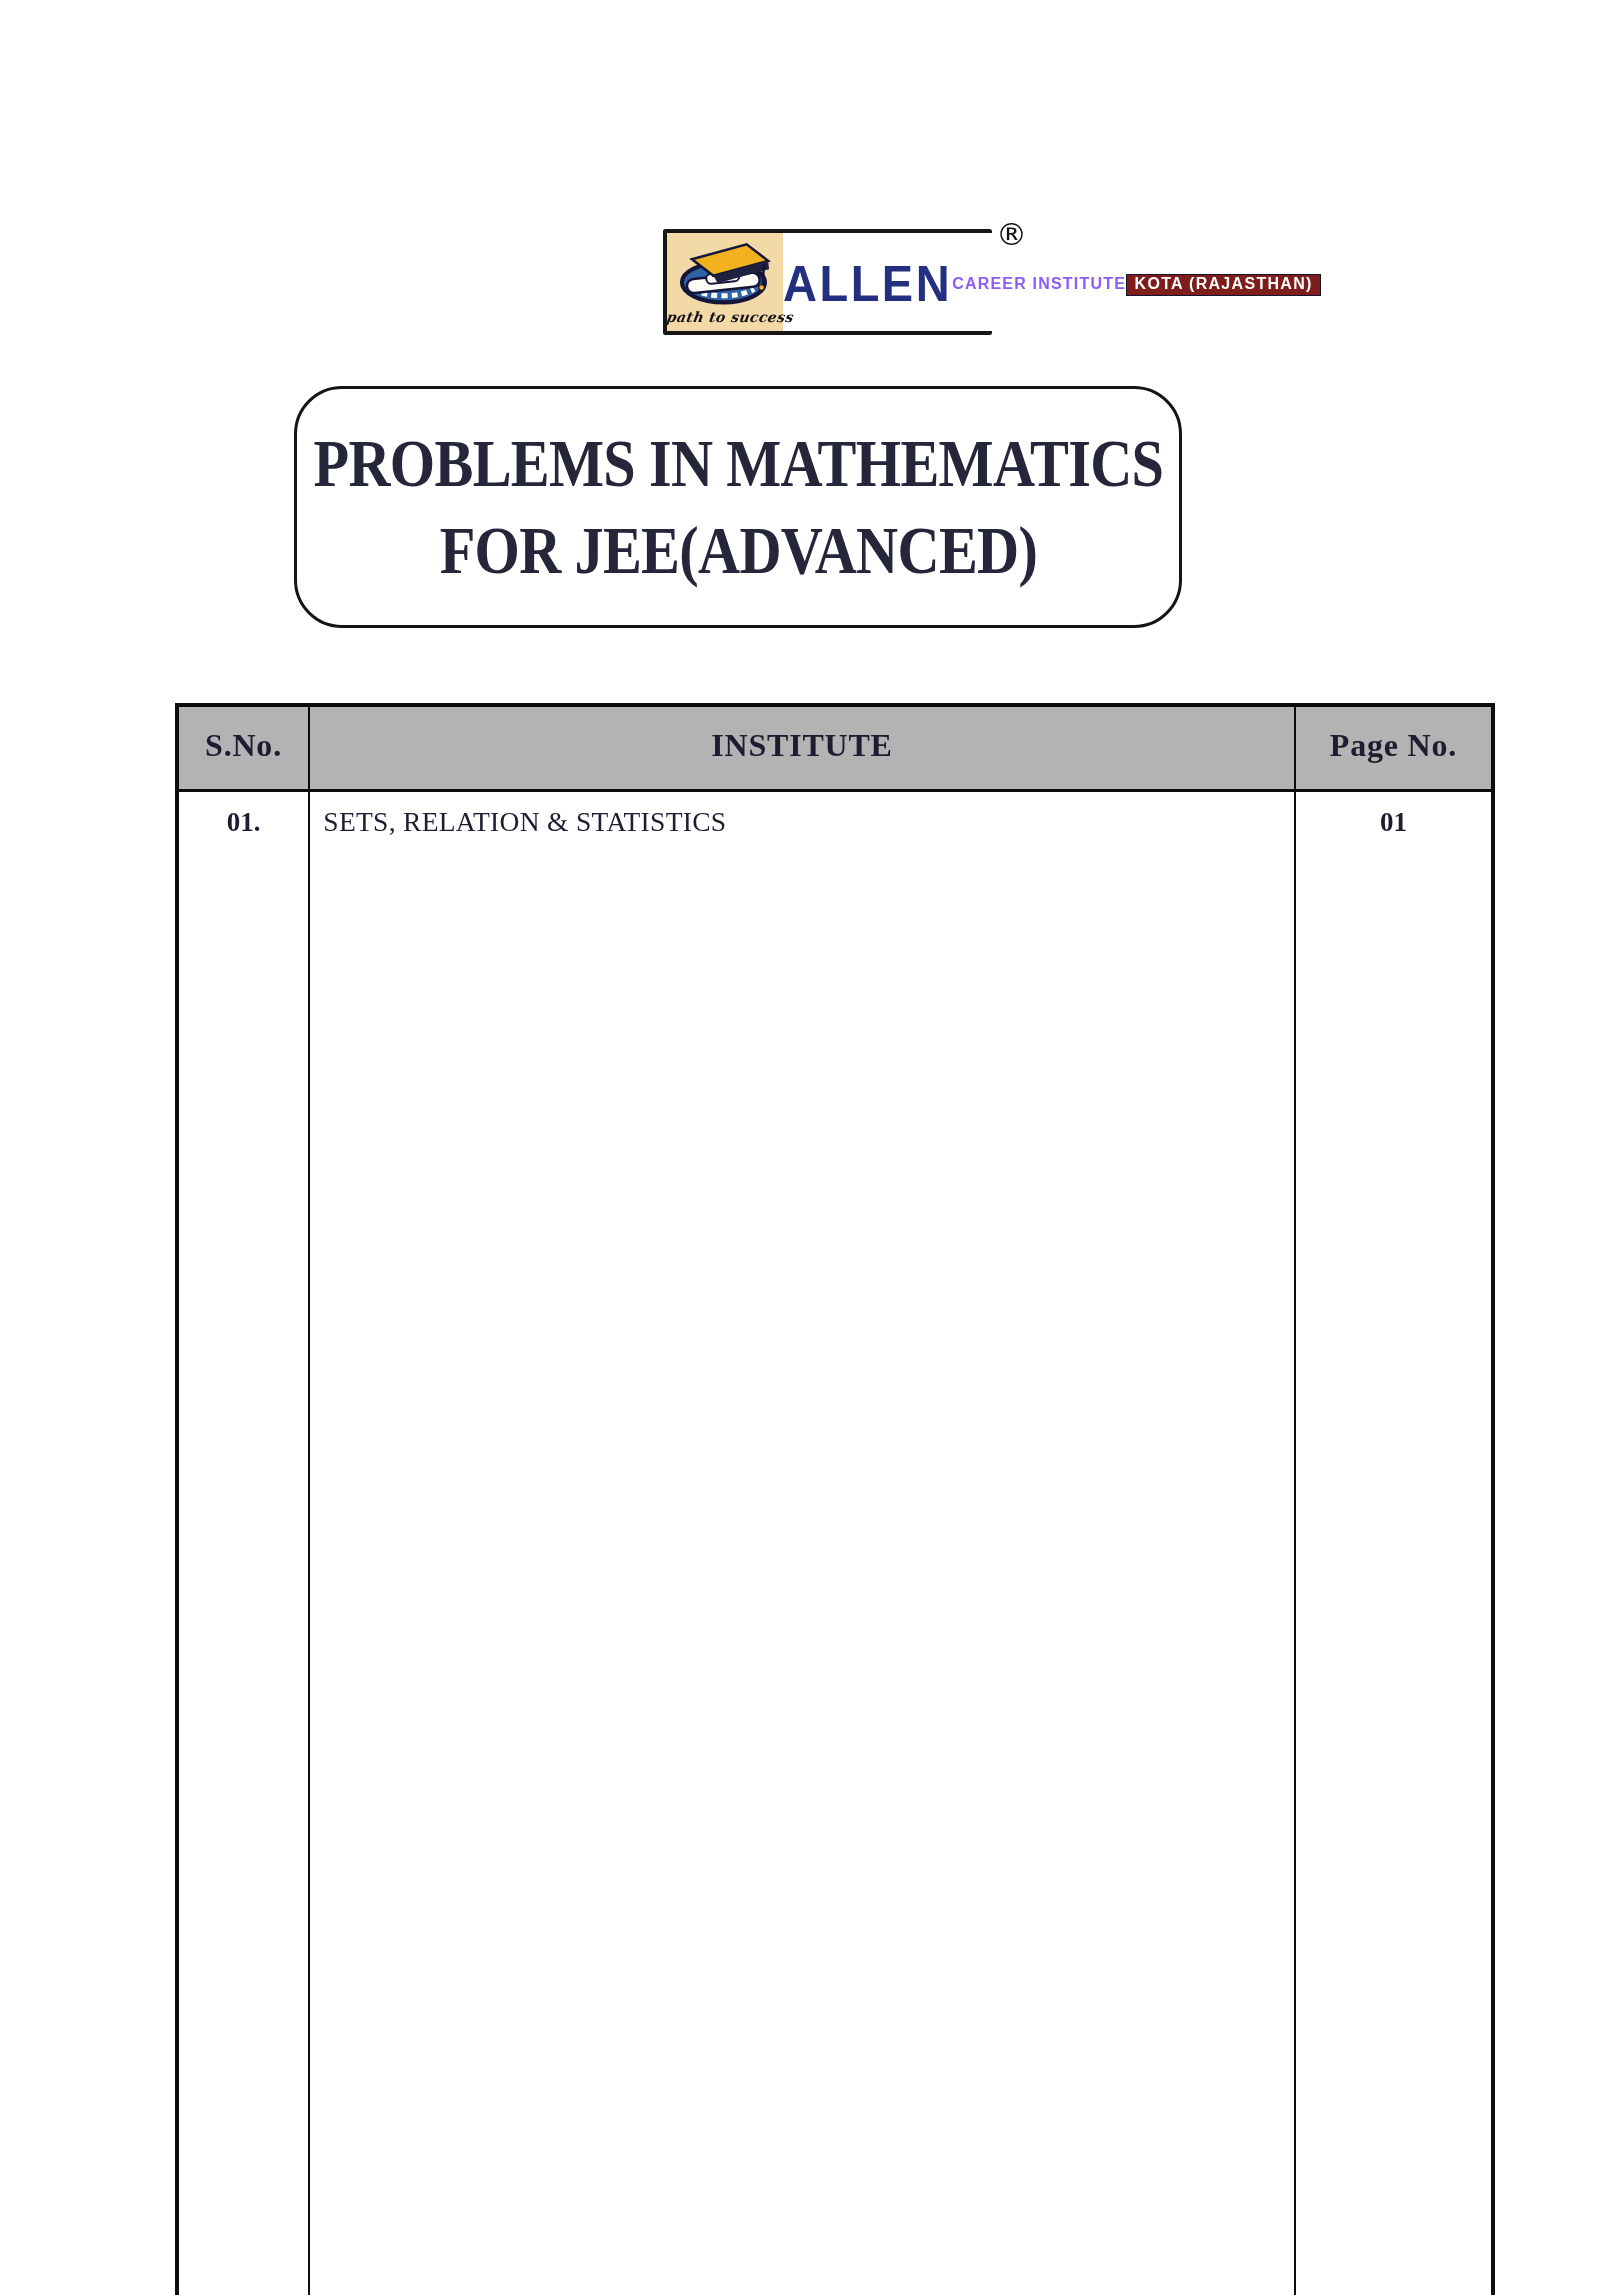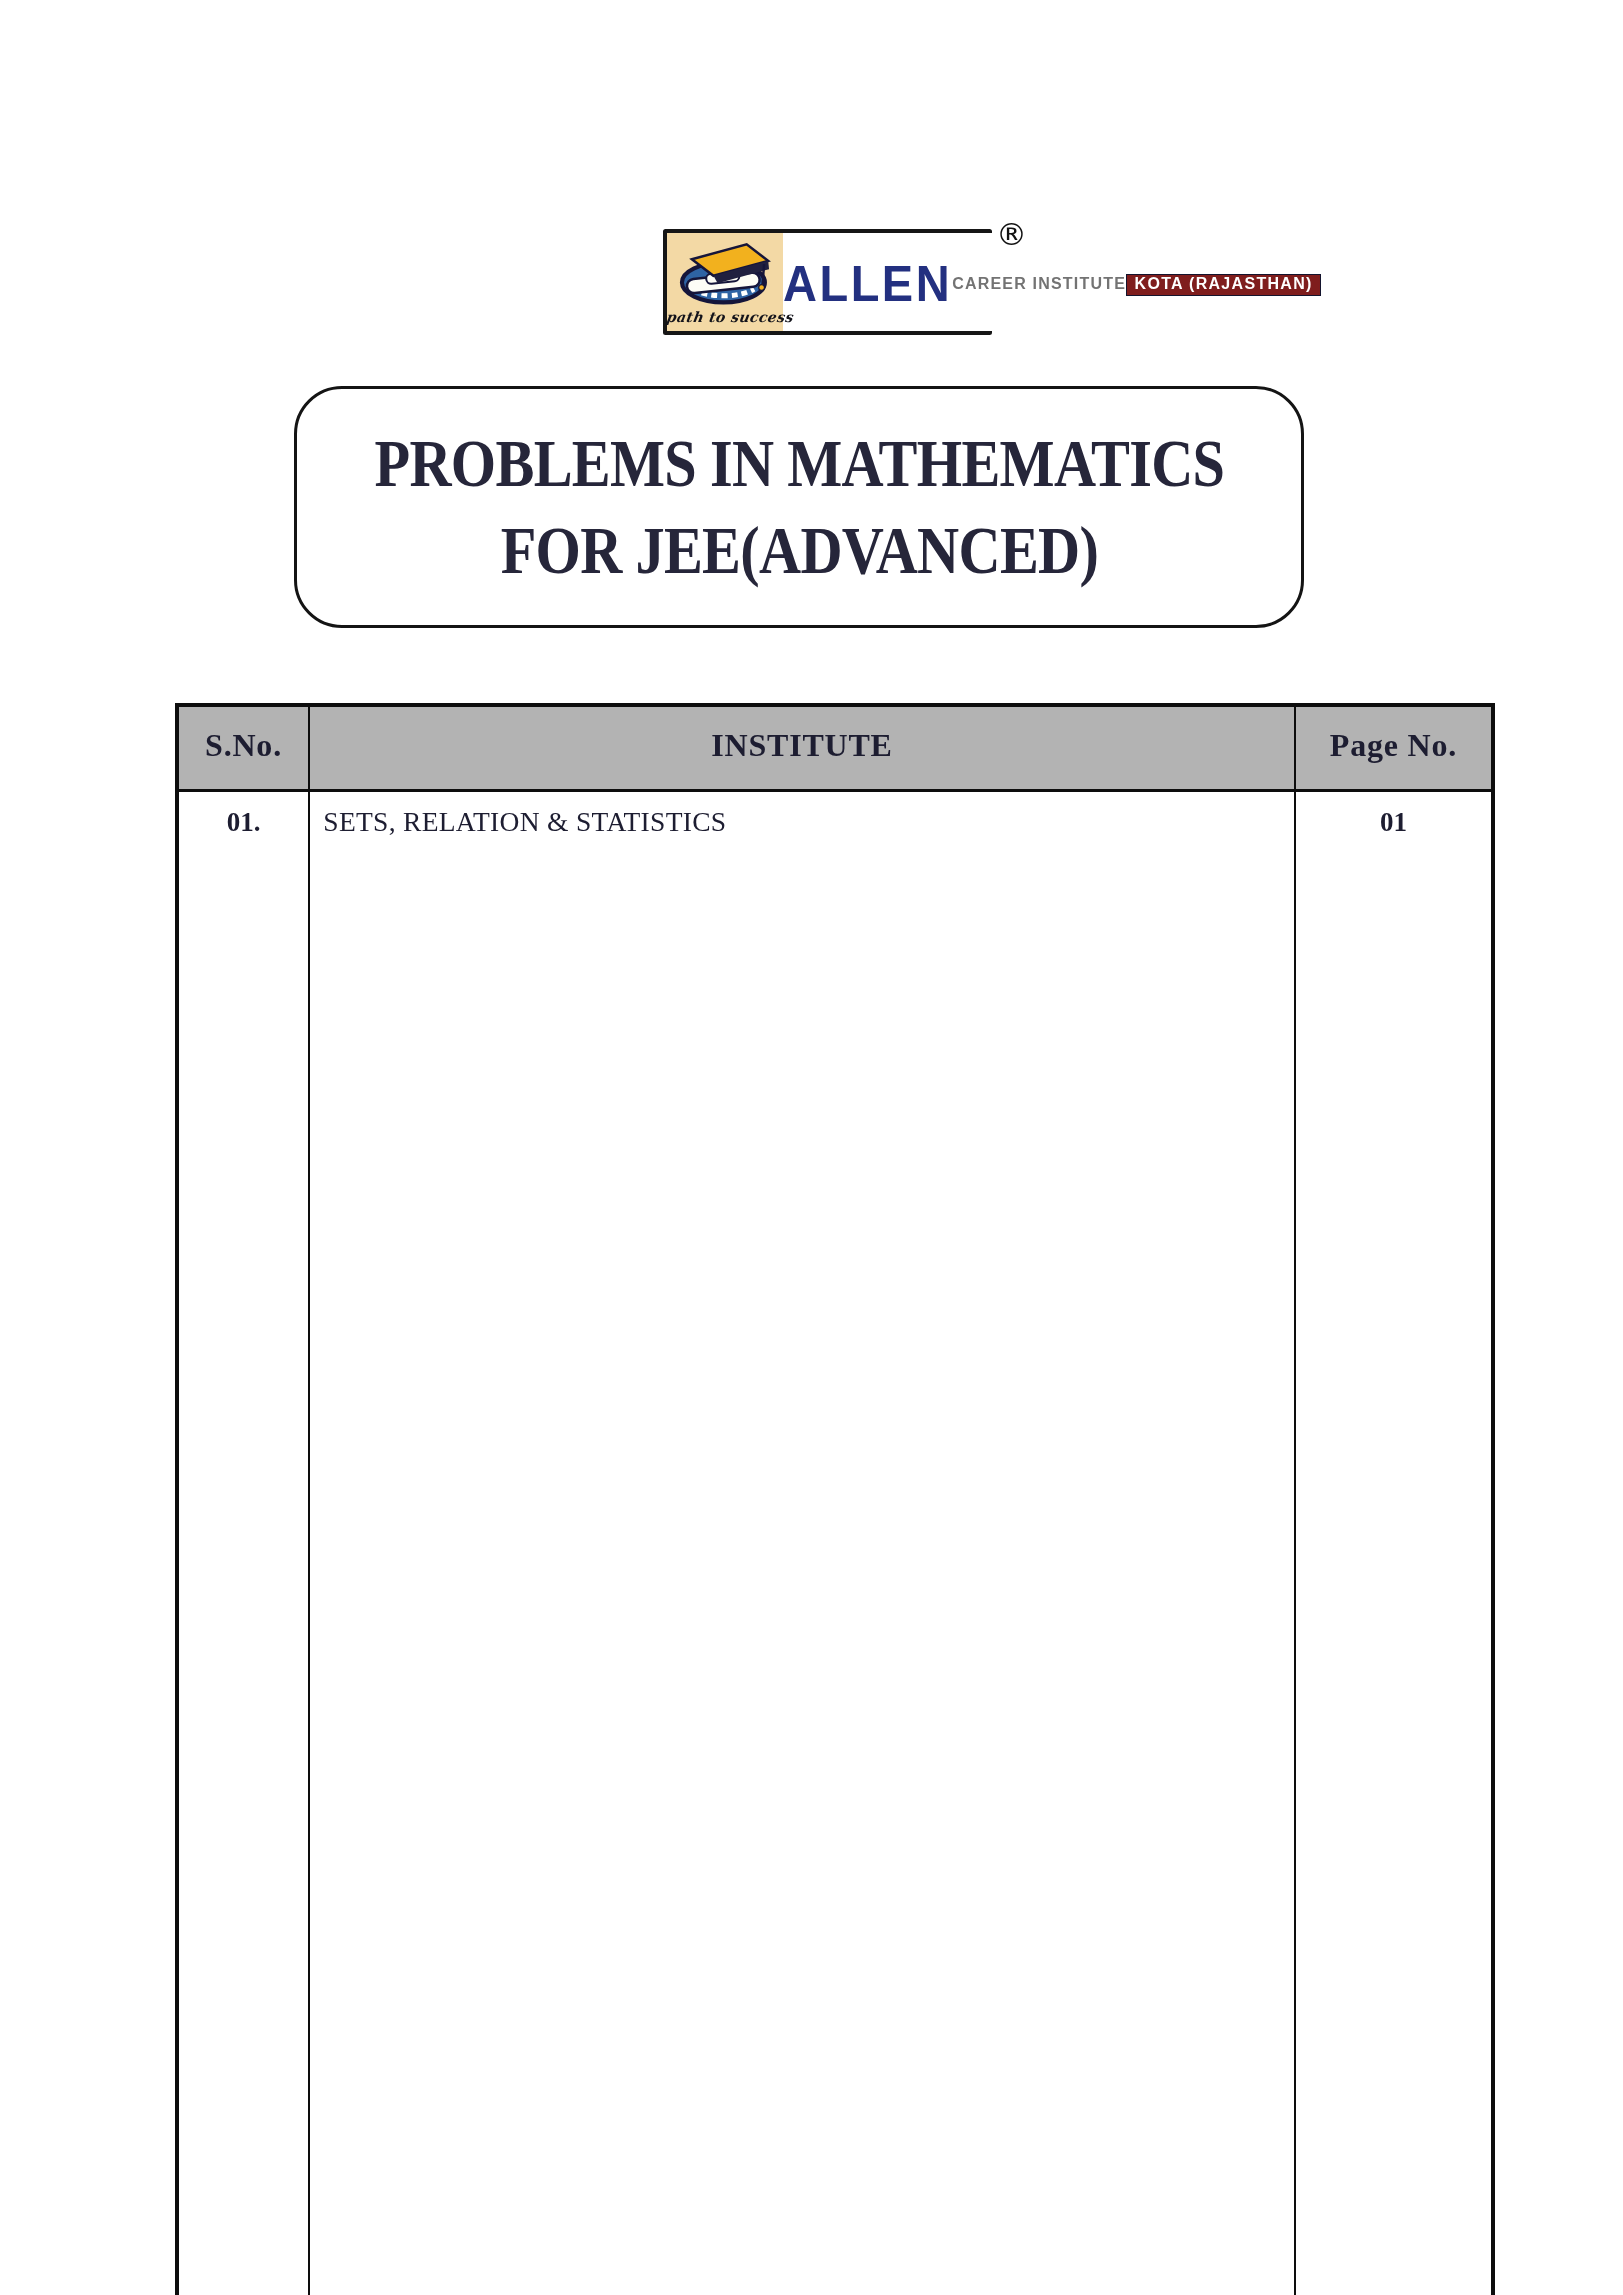--- a/index.html
+++ b/index.html
@@ -45,42 +45,42 @@
   .allen-word {
     font-family:"Liberation Sans", sans-serif;
     font-weight:bold; font-size:47px; line-height:45px;
     color:#233080; letter-spacing:2.5px;
     transform:scaleY(1.05);
     white-space:nowrap;
   }
   .career-line {
     font-family:"Liberation Sans", sans-serif;
     font-weight:bold; font-size:16px; line-height:17.5px;
-    color:#737373; letter-spacing:1.2px;
+    color:#8b5cf6; letter-spacing:1.2px;
     white-space:nowrap; margin-top:0.8px;
   }
   .kota-bar {
     margin-top:2.5px;
     background:#7f1d1d; color:#ffffff;
     border:1.7px solid #14142e;
     font-family:"Liberation Sans", sans-serif;
     font-weight:bold; font-size:16px; line-height:18.4px;
     letter-spacing:1.3px; padding:0 7.5px 1.7px;
     white-space:nowrap;
   }
   .reg-mark {
     position:absolute; left:996px; top:219px;
     font-family:"DejaVu Sans", sans-serif;
     font-size:31px; color:#111111; line-height:1;
   }
 
   
   .title-box {
     position:absolute; left:294px; top:386px;
-    width:1010px; height:242px;
+    width:888px; height:242px;
     border:3.3px solid #141414; border-radius:48px;
     background:#ffffff;
     display:flex; flex-direction:column;
     align-items:center; justify-content:center;
   }
   .title-line {
     font-family:"Liberation Serif", serif;
     font-weight:bold; font-size:67px; line-height:87px;
     color:#26263a; letter-spacing:-0.8px;
     transform:scaleX(0.87);

